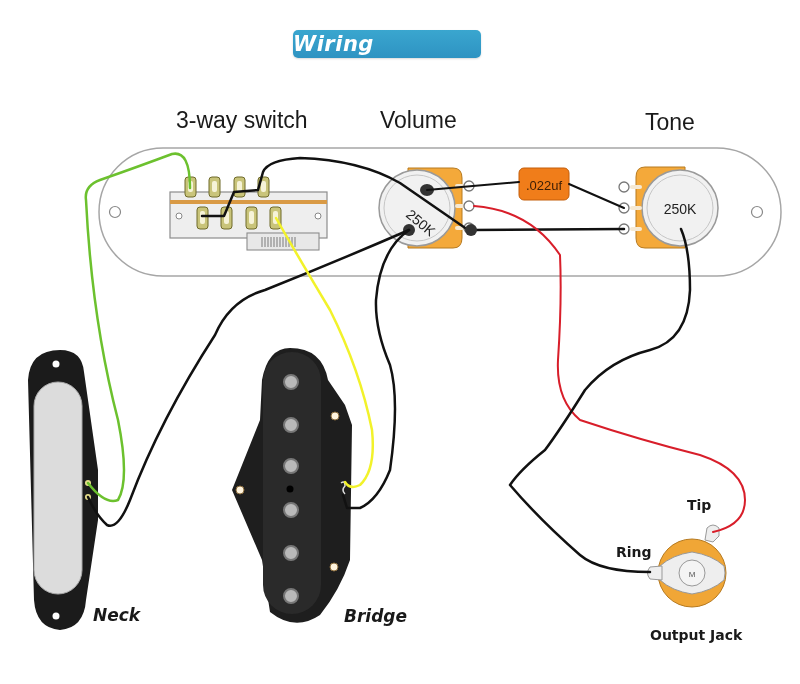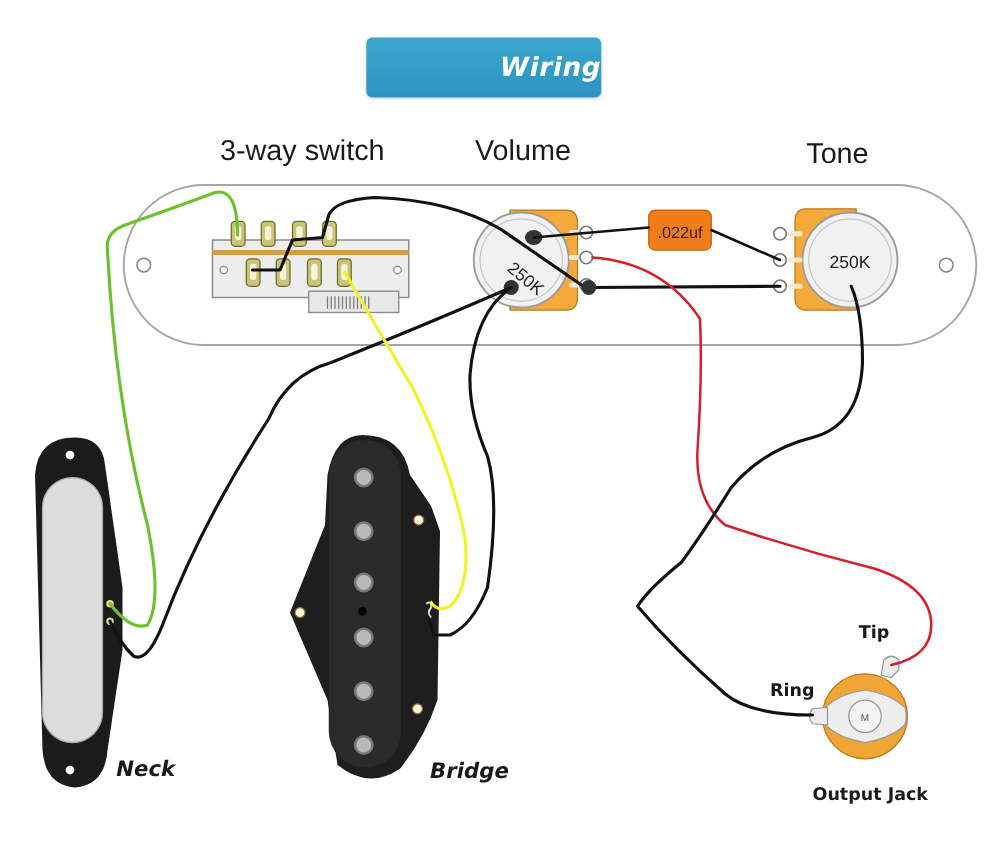--- a/index.html
+++ b/index.html
@@ -1,23 +1,23 @@
 <!DOCTYPE html>
 <html><head>
 <meta charset="utf-8">
 <style>
   html, body { margin: 0; padding: 0; background: #ffffff; }
   body { width: 800px; height: 684px; position: relative; overflow: hidden;
          font-family: "Liberation Sans", sans-serif; }
   .title-badge {
-    position: absolute; left: 293px; top: 30px; width: 188px; height: 48px;
+    position: absolute; left: 293px; top: 30px; width: 188px; height: 28px;
     border-radius: 5px;
     background: linear-gradient(180deg, #3aa6cf 0%, #2e93c2 100%);
     box-shadow: 0 1px 2px rgba(0,0,0,0.15);
-    display: flex; align-items: center; justify-content: flex-end;
+    display: flex; align-items: center; justify-content: flex-start;
   }
   .title-badge span {
     color: #ffffff; font-weight: bold; font-style: italic; font-size: 21px;
     font-family: "DejaVu Sans", sans-serif; letter-spacing: 0.5px;
   }
   svg.diagram { position: absolute; left: 0; top: 0; }
   .lbl { font-family: "Liberation Sans", sans-serif; fill: #1a1a1a; }
   .lbl-head { font-size: 23px; }
   .lbl-bold { font-size: 14px; font-weight: bold; font-family: "DejaVu Sans", sans-serif; }
   .lbl-italic { font-size: 17px; font-weight: bold; font-style: italic; font-family: "DejaVu Sans", sans-serif; }

